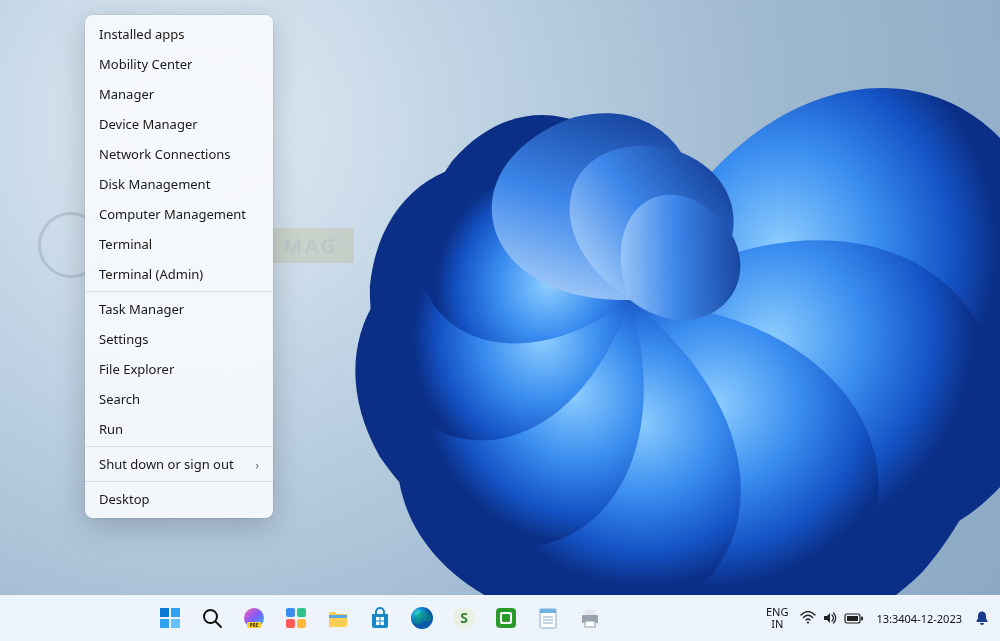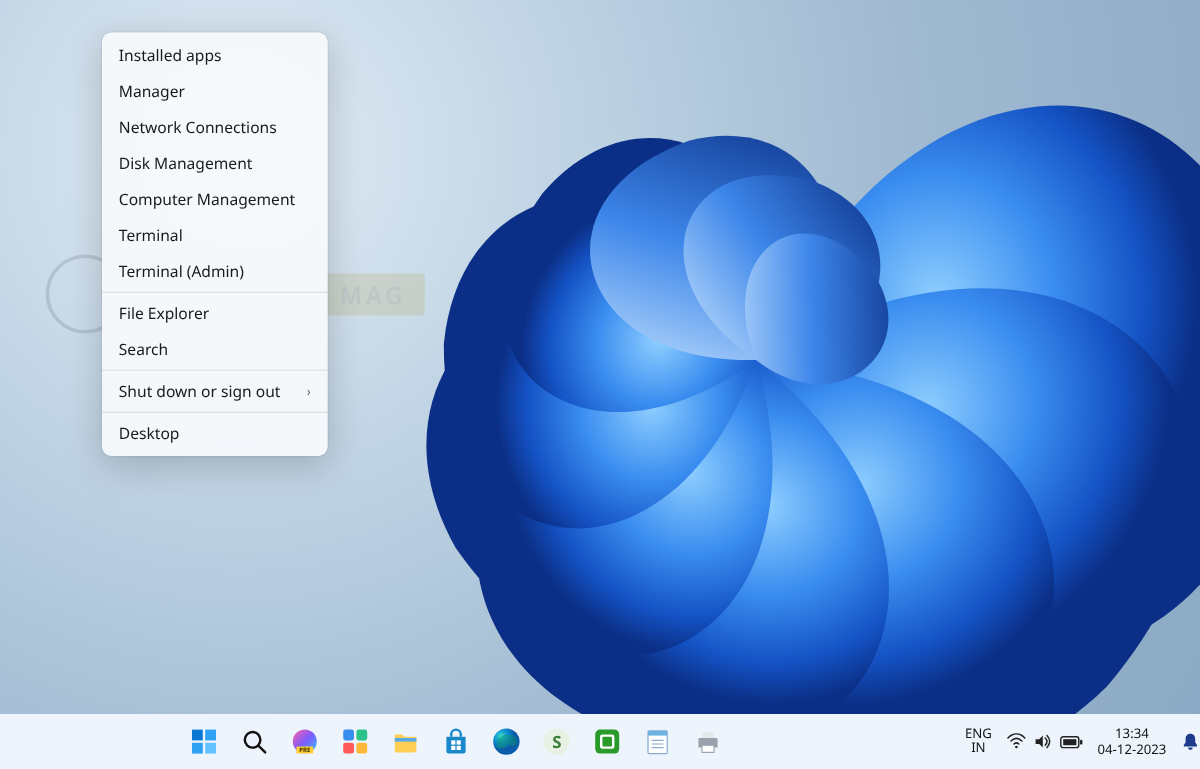--- a/index.html
+++ b/index.html
@@ -6,32 +6,32 @@
   .root{position:relative;width:1000px;height:641px}
   
   .wallpaper{position:absolute;inset:0;background:radial-gradient(circle at 20% 20%,#e1ecf5 0%,#b9cee0 35%,#9fb9d0 60%,#8aa8c4 100%);overflow:hidden}
   .wallpaper svg{position:absolute;left:160px;top:-60px;width:950px;height:700px}
   
   .watermark{position:absolute;left:38px;top:206px;width:340px;height:78px;display:flex;align-items:center;gap:20px;opacity:.22}
   .wm-g{width:60px;height:60px;border:3px solid #5f6d79;border-radius:50%}
   .wm-txt{display:flex;gap:3px;color:#54616c;font-size:22px;font-weight:600;letter-spacing:3px}
   .wm-mag{margin-left:24px;padding:4px 16px;background:#b5a658;color:#847a4a;font-weight:600;font-size:20px;letter-spacing:3px;border-radius:2px}
   
-  .winx{position:absolute;left:85px;top:27px;width:188px;background:rgba(248,250,252,.93);backdrop-filter:blur(20px);border-radius:8px;box-shadow:0 8px 30px rgba(0,0,0,.2),0 0 0 1px rgba(0,0,0,.05);padding:4px 0;font-size:13px;color:#1a1a1a}
+  .winx{position:absolute;left:85px;top:15px;width:188px;background:rgba(248,250,252,.93);backdrop-filter:blur(20px);border-radius:8px;box-shadow:0 8px 30px rgba(0,0,0,.2),0 0 0 1px rgba(0,0,0,.05);padding:4px 0;font-size:13px;color:#1a1a1a}
   .winx .item{display:flex;align-items:center;height:30px;padding:0 14px;cursor:default}
   .winx .sep{height:1px;background:rgba(0,0,0,.1);margin:2px 0}
   .winx .chevron{margin-left:auto;font-size:11px;color:#666}
   
   .taskbar{position:absolute;left:0;right:0;bottom:0;height:46px;background:#eef4fb;display:flex;align-items:center}
   .tb-center{position:absolute;left:50%;transform:translateX(-50%);display:flex;gap:4px;align-items:center;margin-left:-120px}
   .tb-btn{width:38px;height:38px;display:flex;align-items:center;justify-content:center;border-radius:4px}
-  .tb-right{margin-left:auto;display:flex;align-items:center;gap:12px;color:#101418;font-size:11px}
+  .tb-right{margin-left:auto;display:flex;align-items:center;gap:12px;padding-right:10px;color:#101418;font-size:11px}
   .tb-right .lang{display:flex;flex-direction:column;align-items:center;line-height:12px;font-size:11px}
   .tb-right .sys{display:flex;align-items:center;gap:6px}
-  .tb-right .clock{display:flex;flex-direction:column;align-items:center;line-height:13px;font-size:11px}
+  .tb-right .clock{display:flex;flex-direction:row;align-items:center;line-height:13px;font-size:11px}
   .tb-right svg{display:block}
   
   .tb-ico{width:24px;height:24px}
   .notif-bell{width:16px;height:16px}
 </style>
 </head>
 <body>
 <div class="root">
 
   <div class="wallpaper">
@@ -70,43 +70,58 @@
     <div class="wm-g"></div>
     <div class="wm-txt">GEEKER</div>
     <div class="wm-mag">MAG</div>
   </div>
 
   <div class="winx" id="winx">
       <div class="item">
         <span>Installed apps</span>
       </div>
       <div class="item">
+        <span>Mobility Center</span>
+      </div>
+      <div class="item">
         <span>Manager</span>
       </div>
       <div class="item">
+        <span>Device Manager</span>
+      </div>
+      <div class="item">
         <span>Network Connections</span>
       </div>
       <div class="item">
         <span>Disk Management</span>
       </div>
       <div class="item">
         <span>Computer Management</span>
       </div>
       <div class="item">
         <span>Terminal</span>
       </div>
       <div class="item">
         <span>Terminal (Admin)</span>
       </div>
       <div class="sep"></div>
       <div class="item">
+        <span>Task Manager</span>
+      </div>
+      <div class="item">
+        <span>Settings</span>
+      </div>
+      <div class="item">
         <span>File Explorer</span>
       </div>
       <div class="item">
         <span>Search</span>
+      </div>
+      <div class="item">
+        <span>Run</span>
       </div>
       <div class="sep"></div>
       <div class="item">
         <span>Shut down or sign out</span>
         <span class="chevron">›</span>
       </div>
       <div class="sep"></div>
       <div class="item">
         <span>Desktop</span>
       </div>

